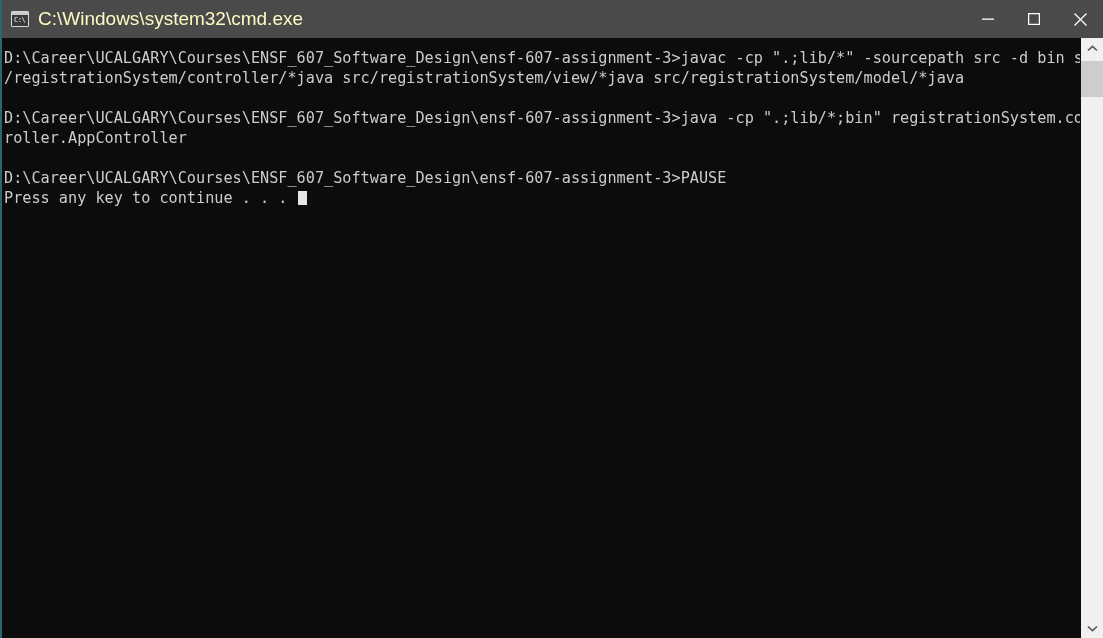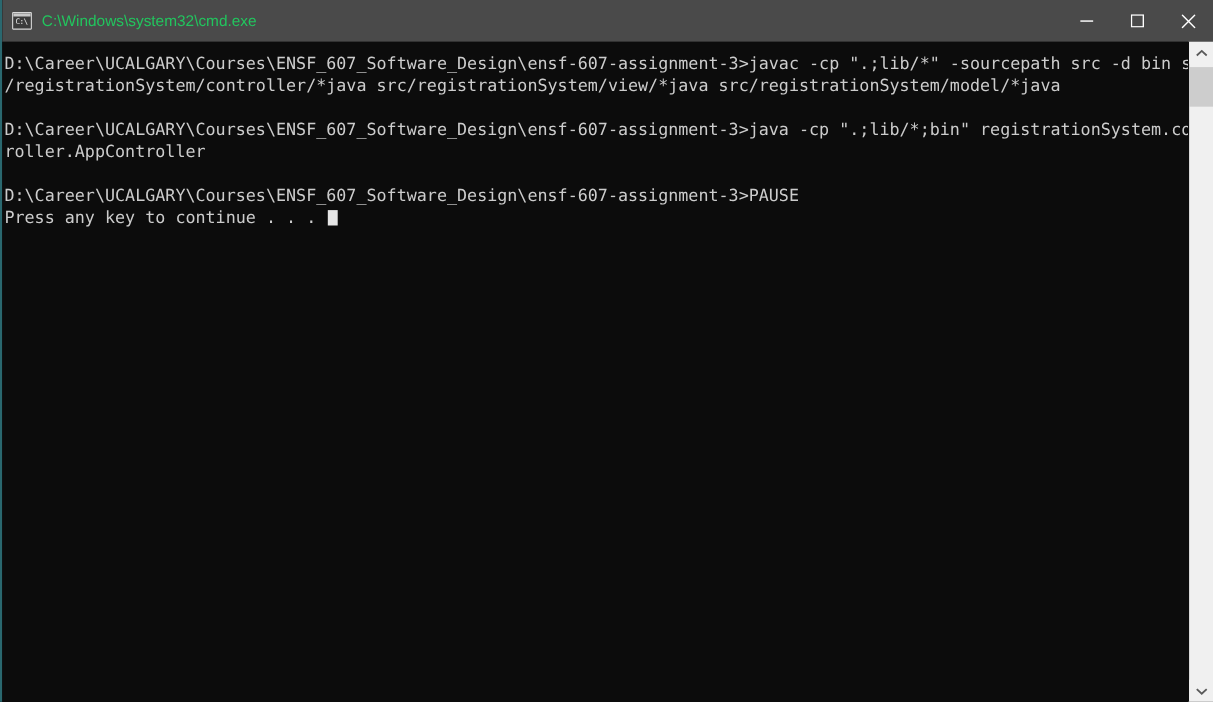--- a/index.html
+++ b/index.html
@@ -63,23 +63,23 @@
     bottom: 0;
     color: #e8e8e8;
     font-family: "DejaVu Sans Mono", monospace;
     font-size: 7px;
     line-height: 11px;
     letter-spacing: -0.5px;
     text-align: left;
     padding-left: 1px;
   }
   .title-text {
-    color: #22c55e;
+    color: #fef9c3;
     font-family: "Liberation Sans", sans-serif;
-    font-size: 14px;
+    font-size: 19px;
     line-height: 38px;
     white-space: nowrap;
     flex: 1 1 auto;
   }
   .win-controls {
     display: flex;
     height: 38px;
     flex: 0 0 auto;
   }
   .win-btn {

